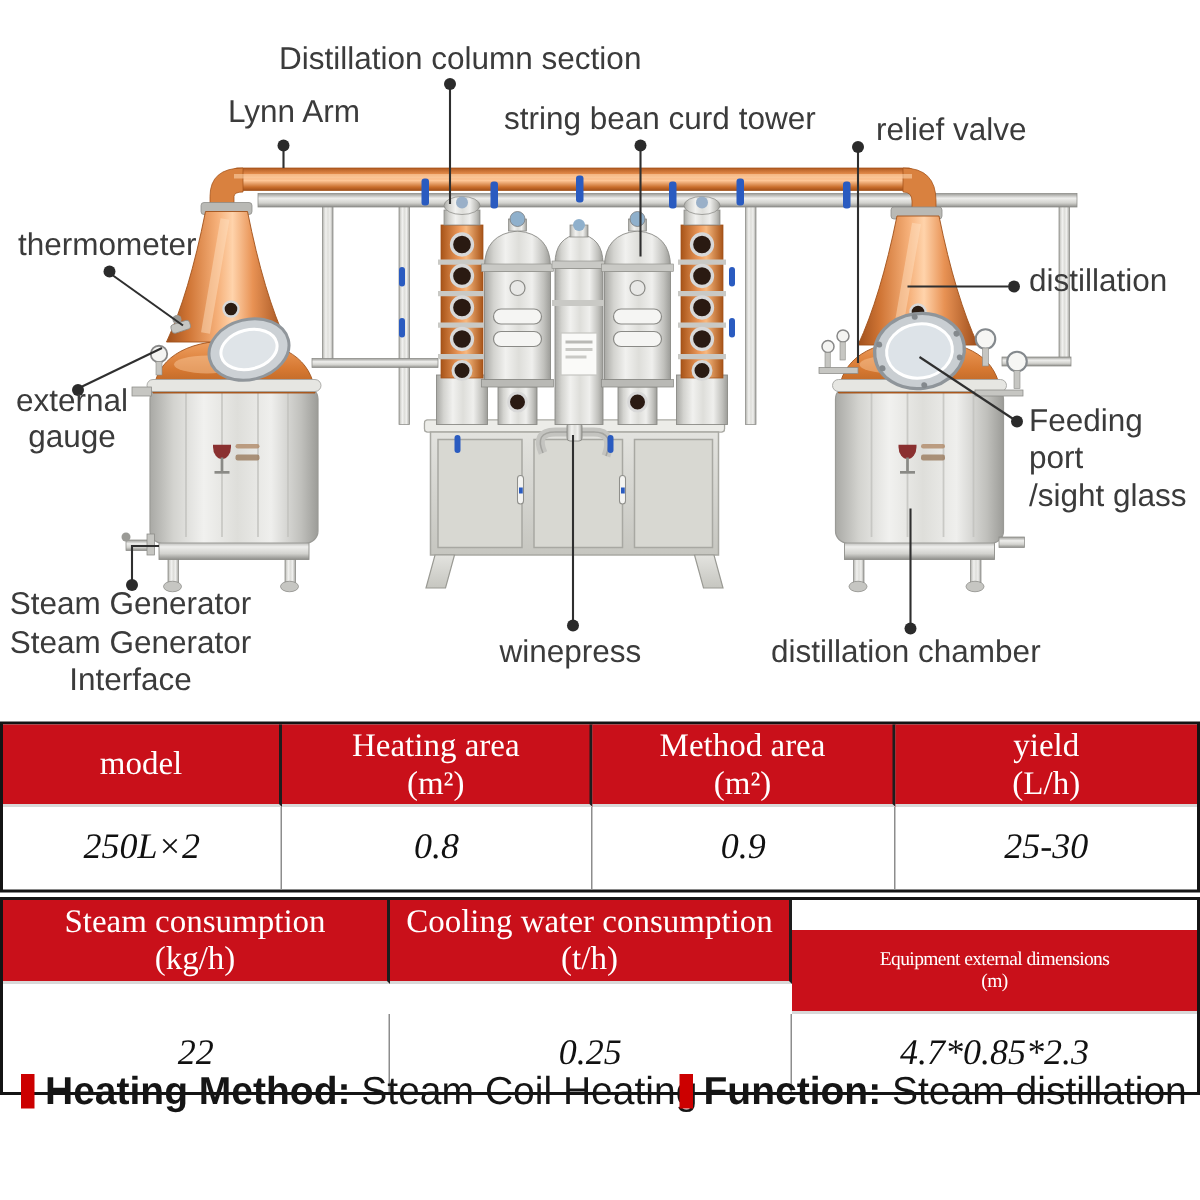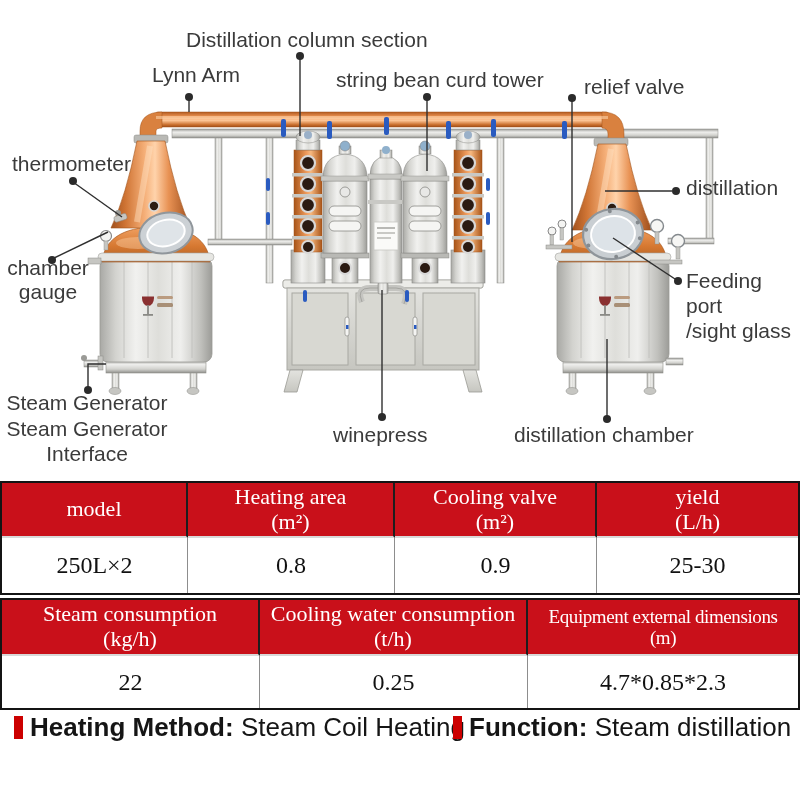--- a/index.html
+++ b/index.html
@@ -23,23 +23,23 @@
   
   .tables{position:absolute;left:0;top:481px;width:800px;}
   .spec{display:grid;border:2px solid #141414;background:#fff;}
   .t1{grid-template-columns:186px 207px 202px 201px;}
   .t2{grid-template-columns:258px 268px 270px;margin-top:3px;}
   .th{background:#c9101a;color:#fff;font-family:"Liberation Serif",serif;font-size:22px;
       line-height:1.12;text-align:center;display:flex;align-items:center;justify-content:center;
       white-space:pre-line;height:53px;border-right:2px solid #1d1d1d;border-bottom:2px solid #d8d8d8;}
   .t2 .th{height:54px;}
   .th.last,.td.last{border-right:none;}
-  .th.condensed{font-size:19px;letter-spacing:-0.4px;}
+  .th.condensed{font-size:13px;letter-spacing:-0.4px;margin-top:20px;}
   .td{font-family:"Liberation Serif",serif;font-size:24px;color:#111;text-align:center;
-      display:flex;align-items:center;justify-content:center;height:55px;border-right:1px solid #8d8d8d;}
+      display:flex;align-items:center;justify-content:center;height:55px;border-right:1px solid #8d8d8d;font-style:italic;}
   .t2 .td{height:52px;}
   
   .feat{position:absolute;font-size:26px;color:#151515;white-space:nowrap;}
   .feat .bar{display:inline-block;width:9px;height:23px;background:#cc0000;margin-right:7px;
              vertical-align:-3px;}
   .feat b{font-weight:bold;}
   .f1a{left:14px;top:712px;}
   .f1b{left:453px;top:712px;}
   .f2{left:14px;top:753px;}
 </style>
@@ -346,37 +346,37 @@
           <circle cx="607" cy="419" r="4" stroke="none"></circle>
       </g>
     </svg>
 
     <div class="lbl lbl-dcs">Distillation column section</div>
     <div class="lbl lbl-lynn">Lynn Arm</div>
     <div class="lbl lbl-sbct">string bean curd tower</div>
     <div class="lbl lbl-relief">relief valve</div>
     <div class="lbl lbl-thermo">thermometer</div>
     <div class="lbl lbl-dist">distillation</div>
-    <div class="lbl lbl-pg">chamber
+    <div class="lbl lbl-pg">external
 gauge</div>
     <div class="lbl lbl-sgi">Steam Generator
 Steam Generator
 Interface</div>
     <div class="lbl lbl-wine">winepress</div>
     <div class="lbl lbl-dc">distillation chamber</div>
     <div class="lbl lbl-fp">Feeding port
 /sight glass</div>
   </div>
 
   <div class="tables">
     <div class="spec t1">
       <div class="th">model</div>
       <div class="th">Heating area
 (m²)</div>
-      <div class="th">Cooling valve
+      <div class="th">Method area
 (m²)</div>
       <div class="th last">yield
 (L/h)</div>
       <div class="td">250L×2</div>
       <div class="td">0.8</div>
       <div class="td">0.9</div>
       <div class="td last">25-30</div>
     </div>
     <div class="spec t2">
       <div class="th">Steam consumption

